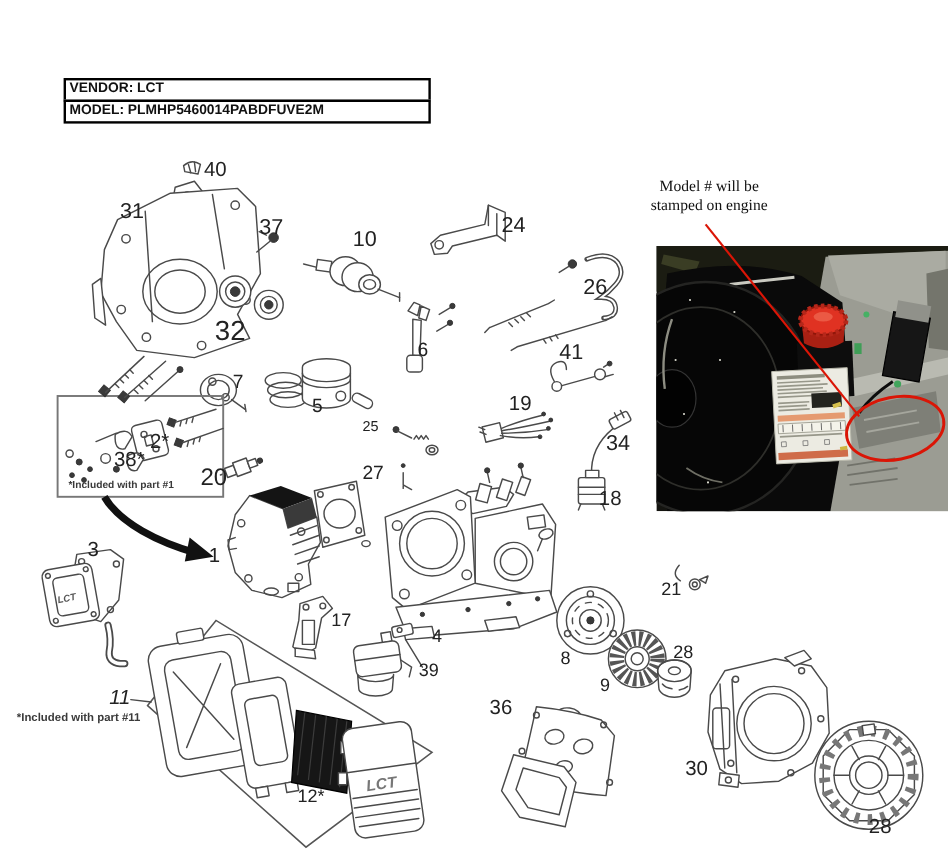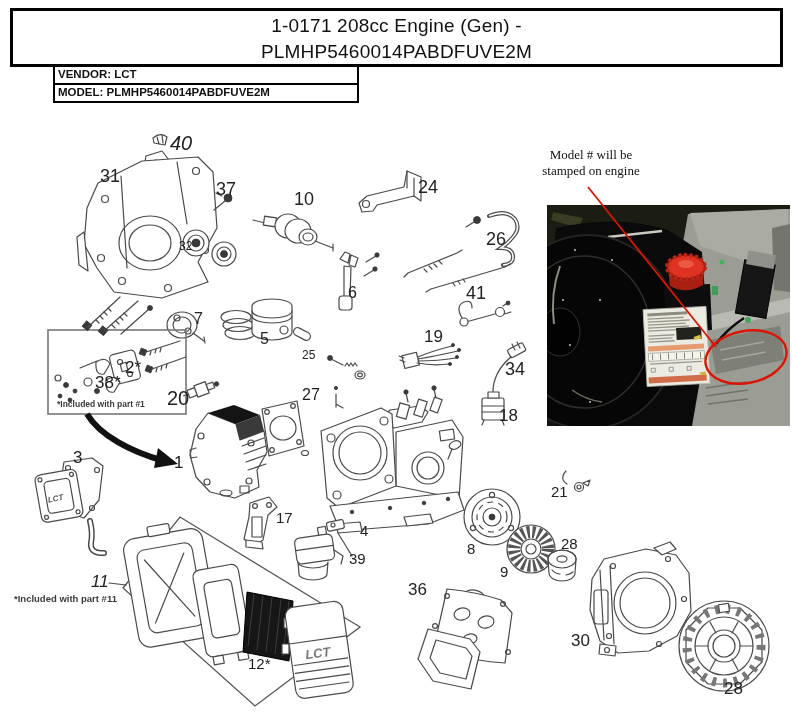--- a/index.html
+++ b/index.html
@@ -26,24 +26,20 @@
   .lbl{position:absolute;color:#222;font-family:"Liberation Sans",sans-serif;
        white-space:nowrap;line-height:1;}
   .note{position:absolute;color:#3a3a3a;font-weight:bold;white-space:nowrap;line-height:1;
         font-family:"Liberation Sans",sans-serif;}
 </style>
 </head>
 <body>
 
 <div id="page">
 
-  <div id="title-box">
-    <div class="tl">1-0171 208cc Engine (Gen) -</div>
-    <div class="tl">PLMHP5460014PABDFUVE2M</div>
-  </div>
 
   <div id="info-table">
     <div class="row">VENDOR: LCT</div>
     <div class="row">MODEL: PLMHP5460014PABDFUVE2M</div>
   </div>
 
   <div id="photo-note">
     <div>Model # will be</div>
     <div>stamped on engine</div>
   </div>
@@ -504,27 +500,27 @@
       <rect x="700" y="372" width="6" height="3" fill="#cdb53e" transform="rotate(-10 703 373)"></rect>
     </g>
 
     <g>
       <path d="M588,187 L716,347" stroke="#da1506" stroke-width="1.8" fill="none"></path>
       <ellipse cx="746" cy="357" rx="41" ry="26" fill="none" stroke="#da1506" stroke-width="2.4" transform="rotate(-11 746 357)"></ellipse>
     </g>
   </svg>
 
   <div id="labels">
-      <div class="lbl" style="left: 170px; top: 133px; font-size: 20px; font-style: italic;">40</div>
+      <div class="lbl" style="left: 170px; top: 133px; font-size: 17px;">40</div>
       <div class="lbl" style="left: 100px; top: 167px; font-size: 18px;">31</div>
       <div class="lbl" style="left: 216px; top: 180px; font-size: 18px;">37</div>
       <div class="lbl" style="left: 294px; top: 190px; font-size: 18px;">10</div>
       <div class="lbl" style="left: 418px; top: 178px; font-size: 18px;">24</div>
       <div class="lbl" style="left: 486px; top: 230px; font-size: 18px;">26</div>
-      <div class="lbl" style="left: 179px; top: 240px; font-size: 12px;">32</div>
+      <div class="lbl" style="left: 179px; top: 264px; font-size: 23px;">32</div>
       <div class="lbl" style="left: 348px; top: 285px; font-size: 16px;">6</div>
       <div class="lbl" style="left: 466px; top: 284px; font-size: 18px;">41</div>
       <div class="lbl" style="left: 424px; top: 328px; font-size: 17px;">19</div>
       <div class="lbl" style="left: 194px; top: 311px; font-size: 16px;">7</div>
       <div class="lbl" style="left: 260px; top: 331px; font-size: 16px;">5</div>
       <div class="lbl" style="left: 302px; top: 349px; font-size: 12px;">25</div>
       <div class="lbl" style="left: 505px; top: 360px; font-size: 18px;">34</div>
       <div class="lbl" style="left: 125px; top: 359px; font-size: 17px;">2*</div>
       <div class="lbl" style="left: 95px; top: 374px; font-size: 17px;">38*</div>
       <div class="lbl" style="left: 167px; top: 388px; font-size: 20px;">20</div>

